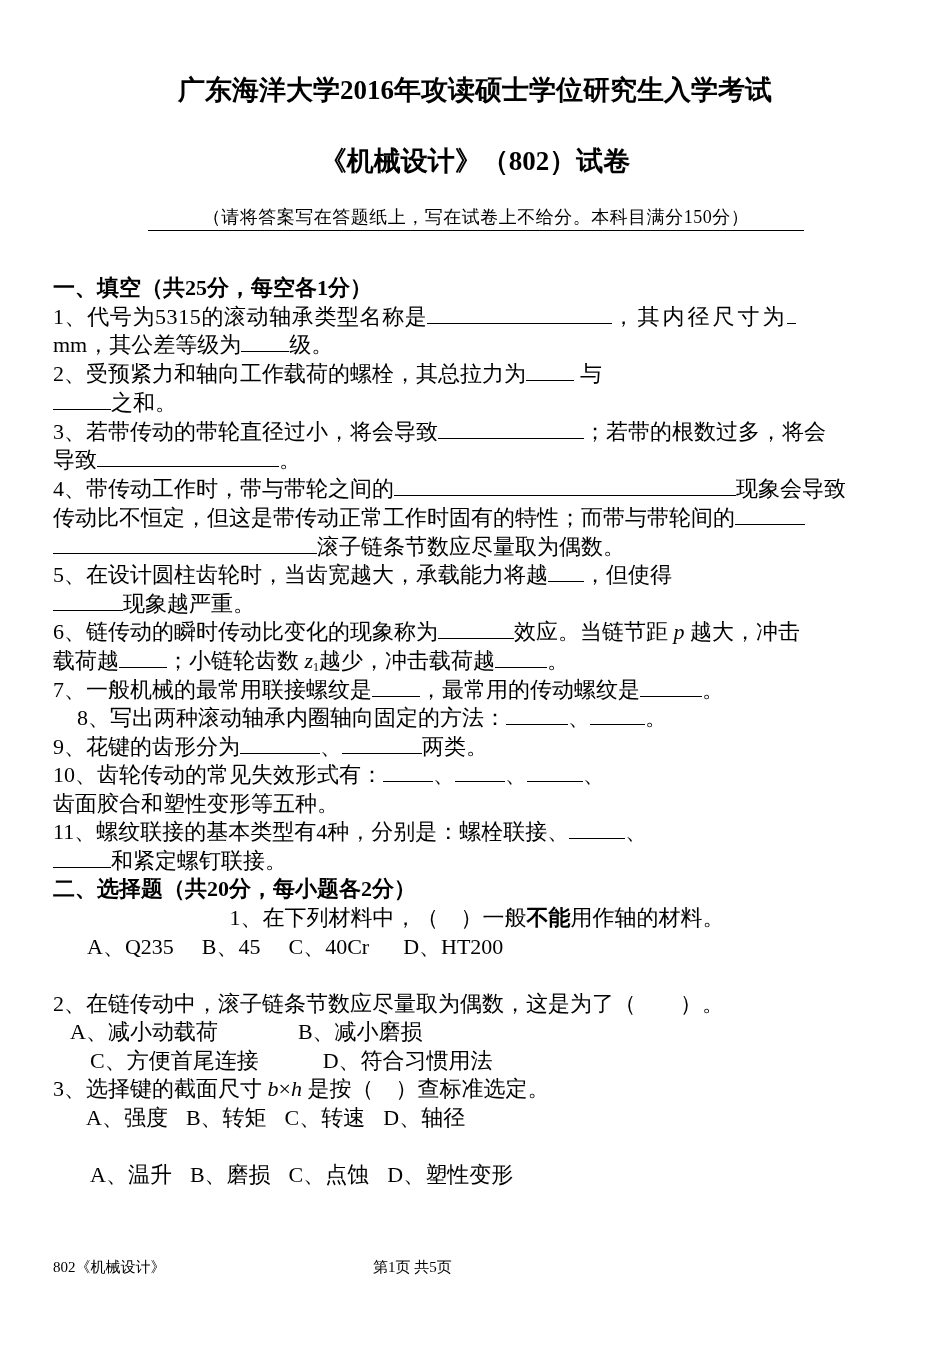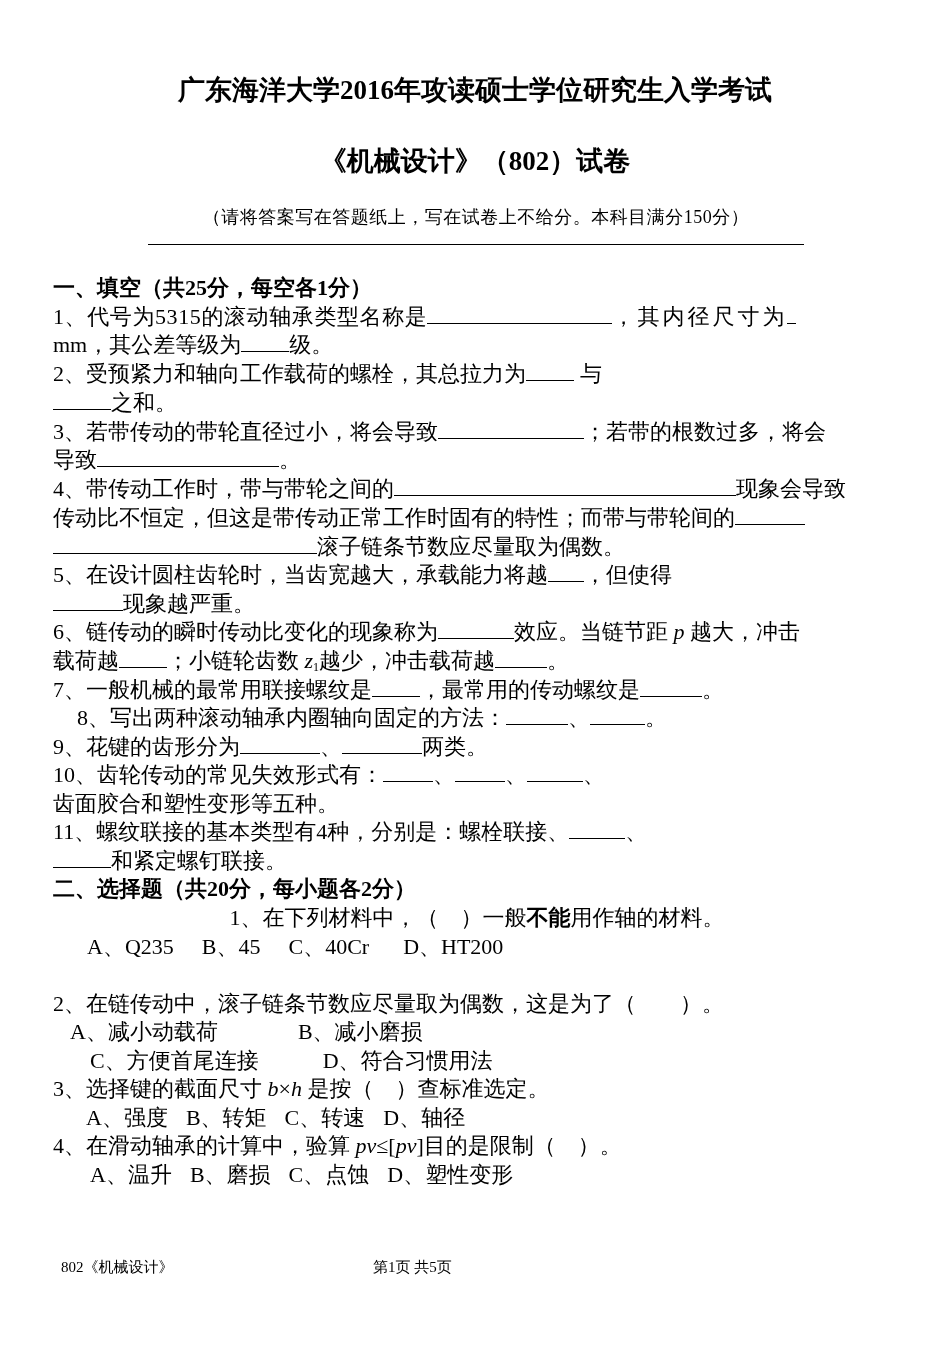--- a/index.html
+++ b/index.html
@@ -1,21 +1,21 @@
 <!DOCTYPE html>
 <html><head>
   <meta charset="utf-8">
   <style>
     html, body { margin: 0; padding: 0; background: #ffffff; }
     body { width: 950px; height: 1345px; position: relative; overflow: hidden; color: #000; }
     .page { position: absolute; left: 0; top: 0; width: 950px; height: 1345px; background: #fff; }
     .serif { font-family: "Liberation Serif", "DejaVu Serif", serif; }
     .title1 { position: absolute; left: 0; width: 950px; top: 72px; text-align: center; font-size: 27px; font-weight: bold; letter-spacing: 0px; }
     .title2 { position: absolute; left: 0; width: 950px; top: 143px; text-align: center; font-size: 27px; font-weight: bold; }
-    .note { position: absolute; left: 148px; width: 656px; top: 205px; text-align: center; font-size: 18px; border-bottom: 1.5px solid #000; padding-bottom: 15px; line-height: 24px; letter-spacing: 0.5px; }
+    .note { position: absolute; left: 148px; width: 656px; top: 205px; text-align: center; font-size: 18px; border-bottom: 1.5px solid #000; padding-bottom: 1px; line-height: 24px; letter-spacing: 0.5px; }
     .line { position: absolute; left: 53px; width: 848px; font-size: 22px; line-height: 28px; white-space: nowrap; }
     .bold { font-weight: bold; }
     .blank { display: inline-block; border-bottom: 1.6px solid #000; height: 20px; vertical-align: baseline; }
     .ital { font-style: italic; }
     sub { font-size: 12px; vertical-align: -3px; line-height: 0; }
     .footer { position: absolute; top: 1258px; font-size: 15px; }
   </style>
 </head>
 <body>
 
@@ -113,24 +113,21 @@
     <span>C、方便首尾连接</span><span style="display:inline-block;width:64px;"></span><span>D、符合习惯用法</span>
   </div>
 
   <div class="line" style="top:1075px;">
     <span>3、选择键的截面尺寸</span> <span class="ital">b</span><span>×</span><span class="ital">h</span> <span>是按（　）查标准选定。</span>
   </div>
   <div class="line" style="top:1104px; left:86px;">
     <span>A、强度</span><span style="display:inline-block;width:18px;"></span><span>B、转矩</span><span style="display:inline-block;width:18px;"></span><span>C、转速</span><span style="display:inline-block;width:18px;"></span><span>D、轴径</span>
   </div>
 
-  <div class="line" style="top:1132px;">
-    <span>4、在滑动轴承的计算中，验算</span> <span class="ital">pv</span><span>≤[</span><span class="ital">pv</span><span>]</span><span>目的是限制（　）。</span>
-  </div>
   <div class="line" style="top:1161px; left:90px;">
     <span>A、温升</span><span style="display:inline-block;width:18px;"></span><span>B、磨损</span><span style="display:inline-block;width:18px;"></span><span>C、点蚀</span><span style="display:inline-block;width:18px;"></span><span>D、塑性变形</span>
   </div>
 
 
-  <div class="footer" style="left:61px;text-align:center;">802《机械设计》</div>
+  <div class="footer" style="left:53px;text-align:center;">802《机械设计》</div>
   <div class="footer" style="left:373px;">第1页 共5页</div>
 
 </div>
 
 </body></html>

